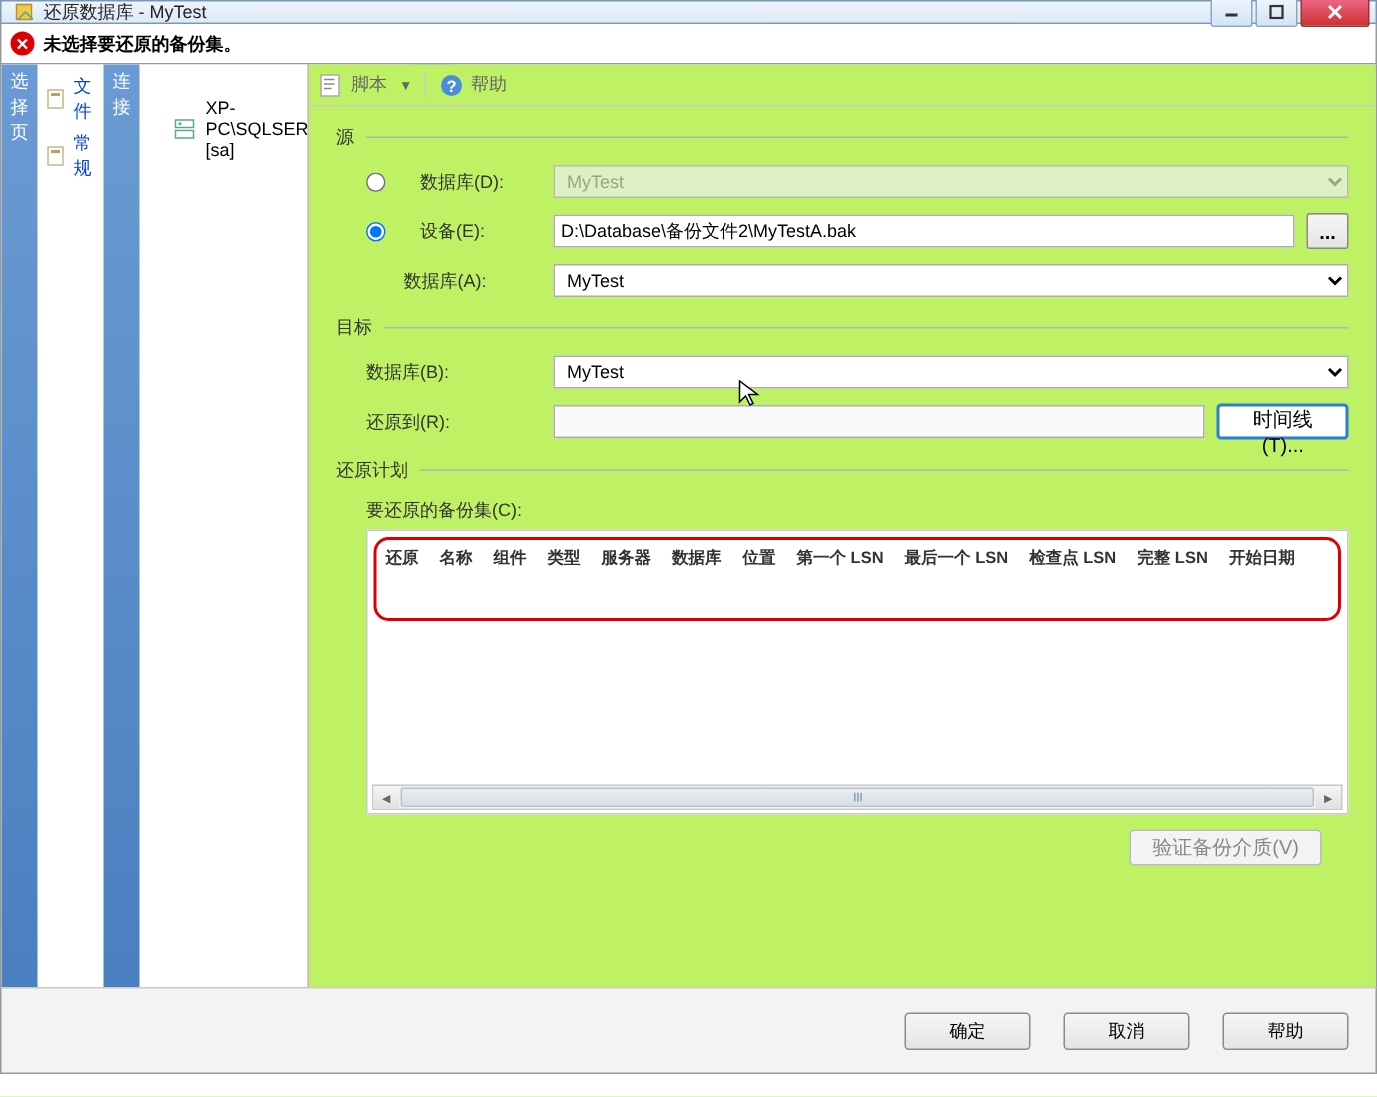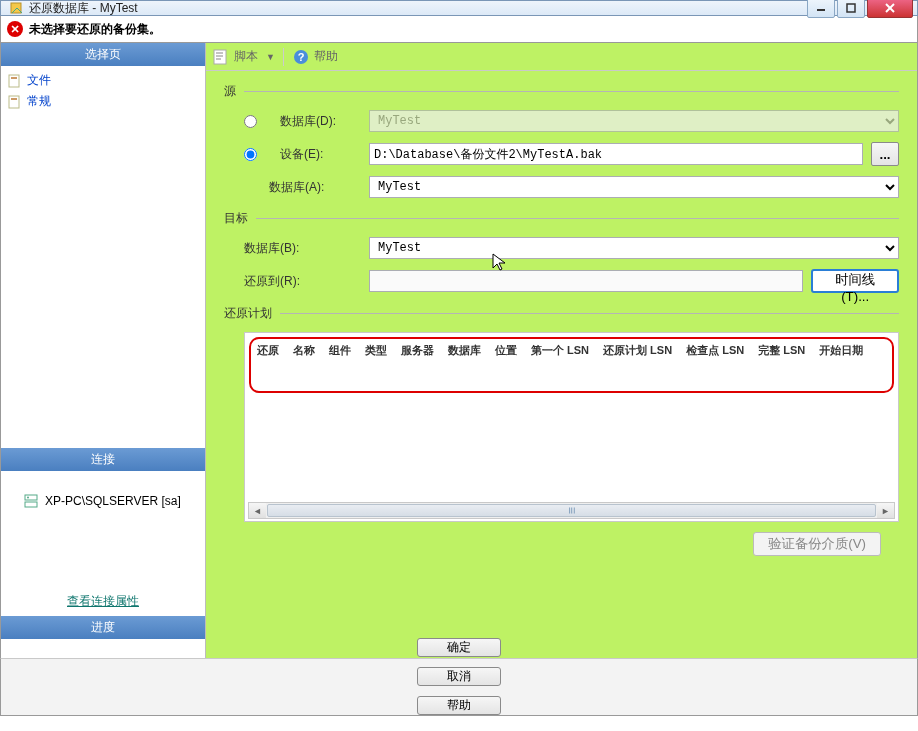--- a/index.html
+++ b/index.html
@@ -14,21 +14,21 @@
 .winbtn.close { width: 46px; background: linear-gradient(#e68,#c33); border-color: #933; }
 .winbtn svg { display: block; }
 
 
 .errorbar { height: 27px; border: 1px solid #999; border-top: none; display: flex; align-items: center; padding: 0 6px; background: #fff; }
 .errorbar .err-icon { width: 16px; height: 16px; border-radius: 50%; background: #d00; display: flex; align-items: center; justify-content: center; color: #fff; font-weight: bold; font-size: 11px; margin-right: 6px; }
 .errorbar .err-text { font-weight: bold; color: #000; }
 
 
 .body { display: flex; height: 615px; border-left: 1px solid #999; border-right: 1px solid #999; }
-.leftpanel { width: 204px; background: #fff; display: flex; flex-direction: column; text-align: center; }
+.leftpanel { width: 204px; background: #fff; display: flex; flex-direction: row; }
 .panel-hdr { background: linear-gradient(#6b9bd4,#4a7fc0); color: #fff; padding: 3px 6px; font-size: 12px; }
 .tree { padding: 4px 0; height: 382px; }
 .tree-item { display: flex; align-items: center; padding: 2px 6px; cursor: default; color: #000; }
 .tree-item .ticn { width: 16px; height: 14px; margin-right: 4px; display: inline-flex; align-items: center; justify-content: center; }
 .tree-item.link span { color: #0645cc; }
 .conn-body { padding: 22px; height: 80px; }
 .conn-row { display: flex; align-items: center; margin-bottom: 4px; }
 .conn-row .cicn { width: 16px; height: 16px; margin-right: 6px; display:inline-flex; align-items:center; justify-content:center; }
 .conn-link { color: #0f766e; padding: 6px; display: inline-block; margin-top: 36px; }
 
@@ -47,42 +47,42 @@
 .form { padding: 12px 18px 0 18px; flex: 1; overflow: hidden; }
 .section { margin-bottom: 12px; }
 .sec-hdr { display: flex; align-items: center; margin-bottom: 10px; }
 .sec-hdr .sec-title { color: #333; margin-right: 8px; }
 .sec-hdr .sec-line { flex: 1; height: 1px; background: #b5b5b5; }
 .row { display: flex; align-items: center; margin-bottom: 10px; min-height: 22px; }
 .row .lbl { width: 145px; color: #333; padding-left: 20px; display:flex; align-items:center; gap:23px; }
 .row .lbl.indent { padding-left: 45px; }
 .row .fld { flex: 1; display: flex; gap: 8px; align-items: center; }
 .row .lbl input[type=radio] { margin: 0; }
-select, input[type=text] { height: 22px; border: 1px solid #abadb3; padding: 0 4px; font-family: Liberation Mono, monospace; font-size: 12px; }
+select, input[type=text] { height: 22px; border: 1px solid #abadb3; padding: 0 4px; font-family: Liberation Sans, sans-serif; font-size: 12px; }
 select { width: 100%; background: #fff; }
 select:disabled, input:disabled { background: #eee; color: #888; }
 .input-ro { width: 100%; height: 22px; border: 1px solid #abadb3; background: #fafafa; color: #888; padding: 2px 4px; line-height: 18px; }
 .btn-small { width: 28px; height: 24px; border: 1px solid #8a8a8a; background: linear-gradient(#f6f6f6,#e4e4e4); border-radius: 2px; font-weight: bold; }
 .btn-outline { height: 24px; padding: 0 14px; border: 2px solid #2a7ed6; background: #fff; color: #000; border-radius: 3px; }
 .btn-dis { height: 24px; padding: 0 14px; border: 1px solid #bbb; background: #f3f3f3; color: #888; border-radius: 3px; }
 
 .table-label { padding-left: 20px; margin-bottom: 4px; color: #333; }
 .table-wrap { margin-left: 20px; height: 190px; border: 1px solid #c9c9c9; background: #fff; overflow: hidden; position: relative; }
 .table-highlight { margin: 4px; height: 56px; border: 2px solid #d00; border-radius: 10px; padding: 4px 6px; }
 .cols { display: flex; color: #333; gap: 14px; white-space: nowrap; }
 .cols span { font-size: 11px; font-weight: bold; }
 .hscroll { position: absolute; bottom: 2px; left: 3px; right: 3px; height: 17px; background: #efefef; border: 1px solid #c9c9c9; display: flex; }
 .hscroll .arrow { width: 17px; background: linear-gradient(#f6f6f6,#e0e0e0); border: 0 solid #c9c9c9; display:flex; align-items:center; justify-content:center; color:#666; font-size:9px; }
 .hscroll .thumb { flex: 1; margin: 1px; background: linear-gradient(#e9edf2,#d6dde6); border: 1px solid #b8c3ce; border-radius: 2px; position:relative; }
 .hscroll .thumb::after { content:'≡'; position:absolute; left:50%; top:50%; transform:translate(-50%,-55%) rotate(90deg); color:#7998b8; font-size:12px; }
 
 .verify-row { display: flex; justify-content: flex-end; padding: 10px 18px 0 0; }
 
 
-.footer { height: 58px; border: 1px solid #999; border-top: 1px solid #c9c9c9; display: flex; align-items: center; justify-content: flex-end; padding: 0 18px; gap: 10px; background: #f3f3f3; flex-direction: column; }
+.footer { height: 58px; border: 1px solid #999; border-top: 1px solid #c9c9c9; display: flex; align-items: center; justify-content: flex-end; padding: 0 18px; gap: 22px; background: #f3f3f3; }
 .footer .btn { width: 84px; height: 25px; border: 1px solid #8a8a8a; background: linear-gradient(#f6f6f6,#e4e4e4); border-radius: 3px; font-family: inherit; font-size: 12px; }
 
 .cursor { position: absolute; left: 492px; top: 253px; pointer-events: none; }
 </style>
 </head>
 <body>
 
 <div class="titlebar">
   <span class="app-icon">
     <svg width="16" height="16">
@@ -233,32 +233,33 @@
             <button class="btn-outline">时间线(T)...</button>
           </div>
         </div>
       </div>
 
       <div class="section">
         <div class="sec-hdr">
             <span class="sec-title">还原计划</span>
             <span class="sec-line"></span>
           </div>
+        <div class="table-label">要还原的备份集(C):</div>
         <div class="table-wrap">
           <div class="table-highlight">
             <div class="cols">
               <span>还原</span>
               <span>名称</span>
               <span>组件</span>
               <span>类型</span>
               <span>服务器</span>
               <span>数据库</span>
               <span>位置</span>
               <span>第一个 LSN</span>
-              <span>还原计划 LSN</span>
+              <span>最后一个 LSN</span>
               <span>检查点 LSN</span>
               <span>完整 LSN</span>
               <span>开始日期</span>
             </div>
           </div>
           <div class="hscroll">
             <div class="arrow">◄</div>
             <div class="thumb"></div>
             <div class="arrow">►</div>
           </div>

